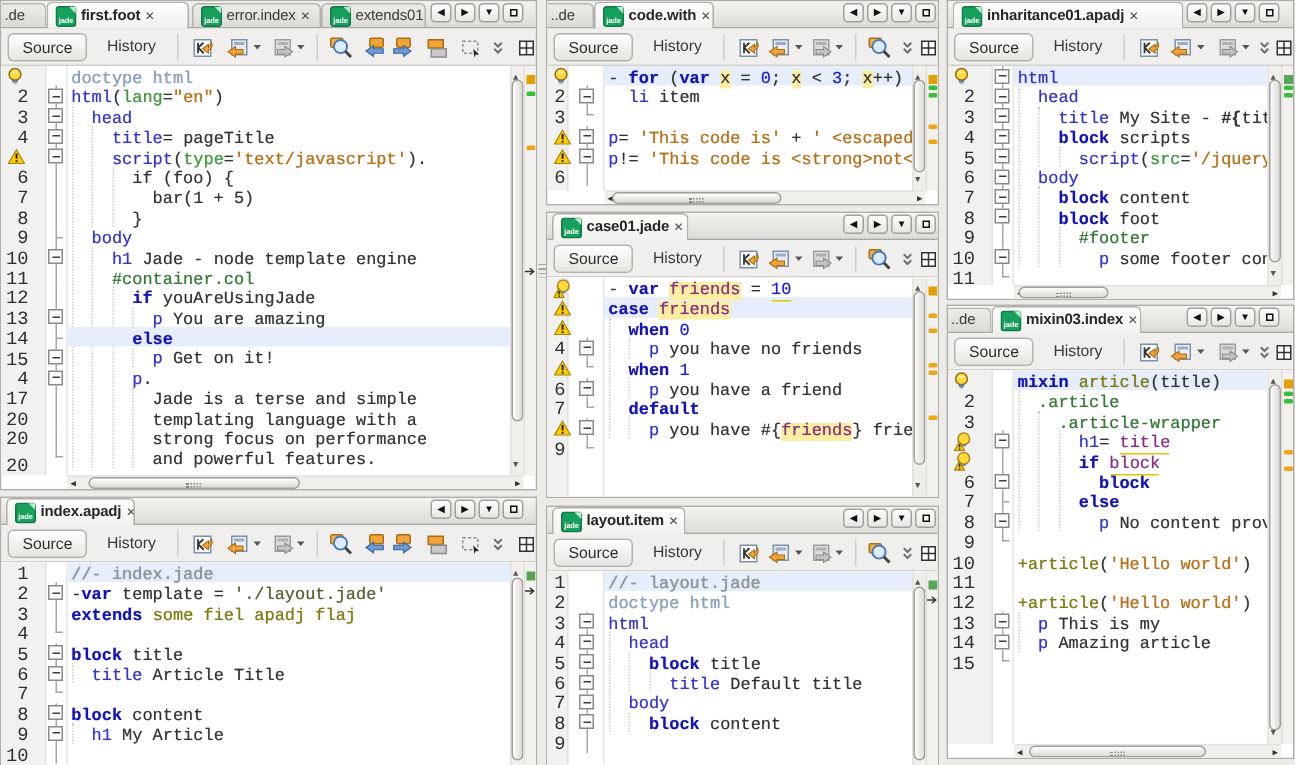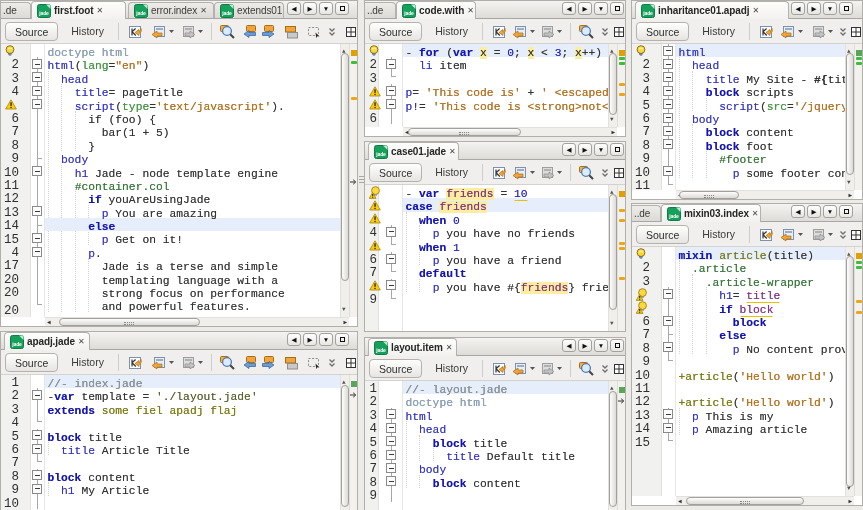--- a/index.html
+++ b/index.html
@@ -272,21 +272,21 @@
     </div>
   </div>
 <div class="panel" style="left:0px;top:331px;width:358px;height:180px">
     <div class="tabs">
       <div class="tab act" style="left:3px;width:86px">
         <span class="fi"><svg class="ic" width="14" height="14" viewBox="0 0 14 14" style="">
             <rect x="0.5" y="0.5" width="13" height="13" rx="2" fill="#17a05c" stroke="#0d7c45"></rect>
             <polygon points="9,0.5 13.5,5 13.5,0.5" fill="#bfe9d2"></polygon>
             <text x="7" y="11" font-size="5" fill="#fff" text-anchor="middle" font-family="Liberation Sans" font-weight="bold">jade</text>
           </svg></span>
-        <span>apadj.jade</span>
+        <span>index.apadj</span>
         <span class="x">✕</span>
       </div>
       <div class="navs" style="left:286px">
         <div class="nb">◀</div>
         <div class="nb">▶</div>
         <div class="nb">▼</div>
         <div class="nb"><span style="display:inline-block;width:5px;height:5px;border:1px solid #111;margin-top:3px"></span></div>
       </div>
     </div>
     <div class="tb">

